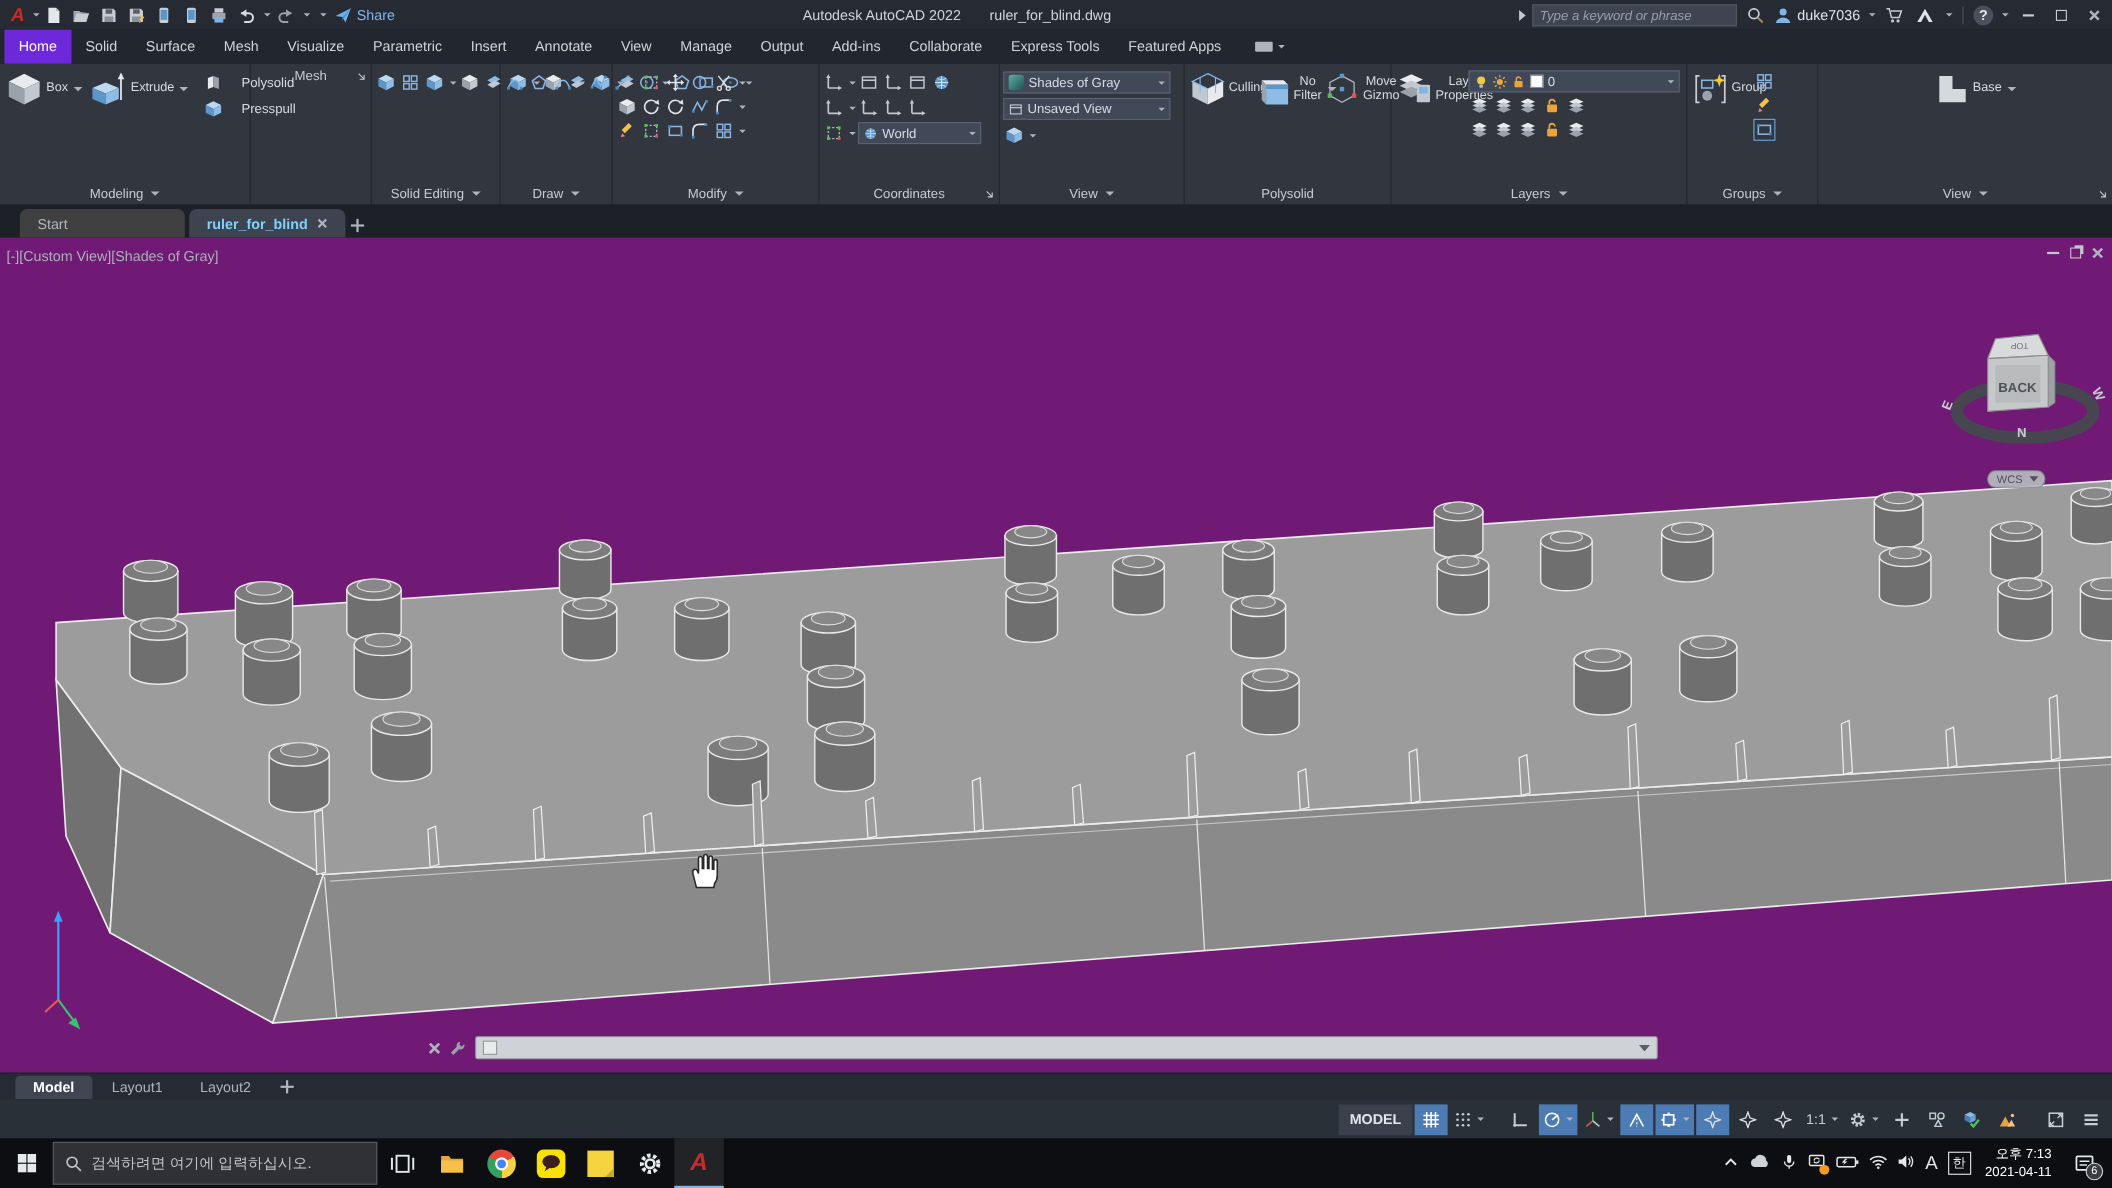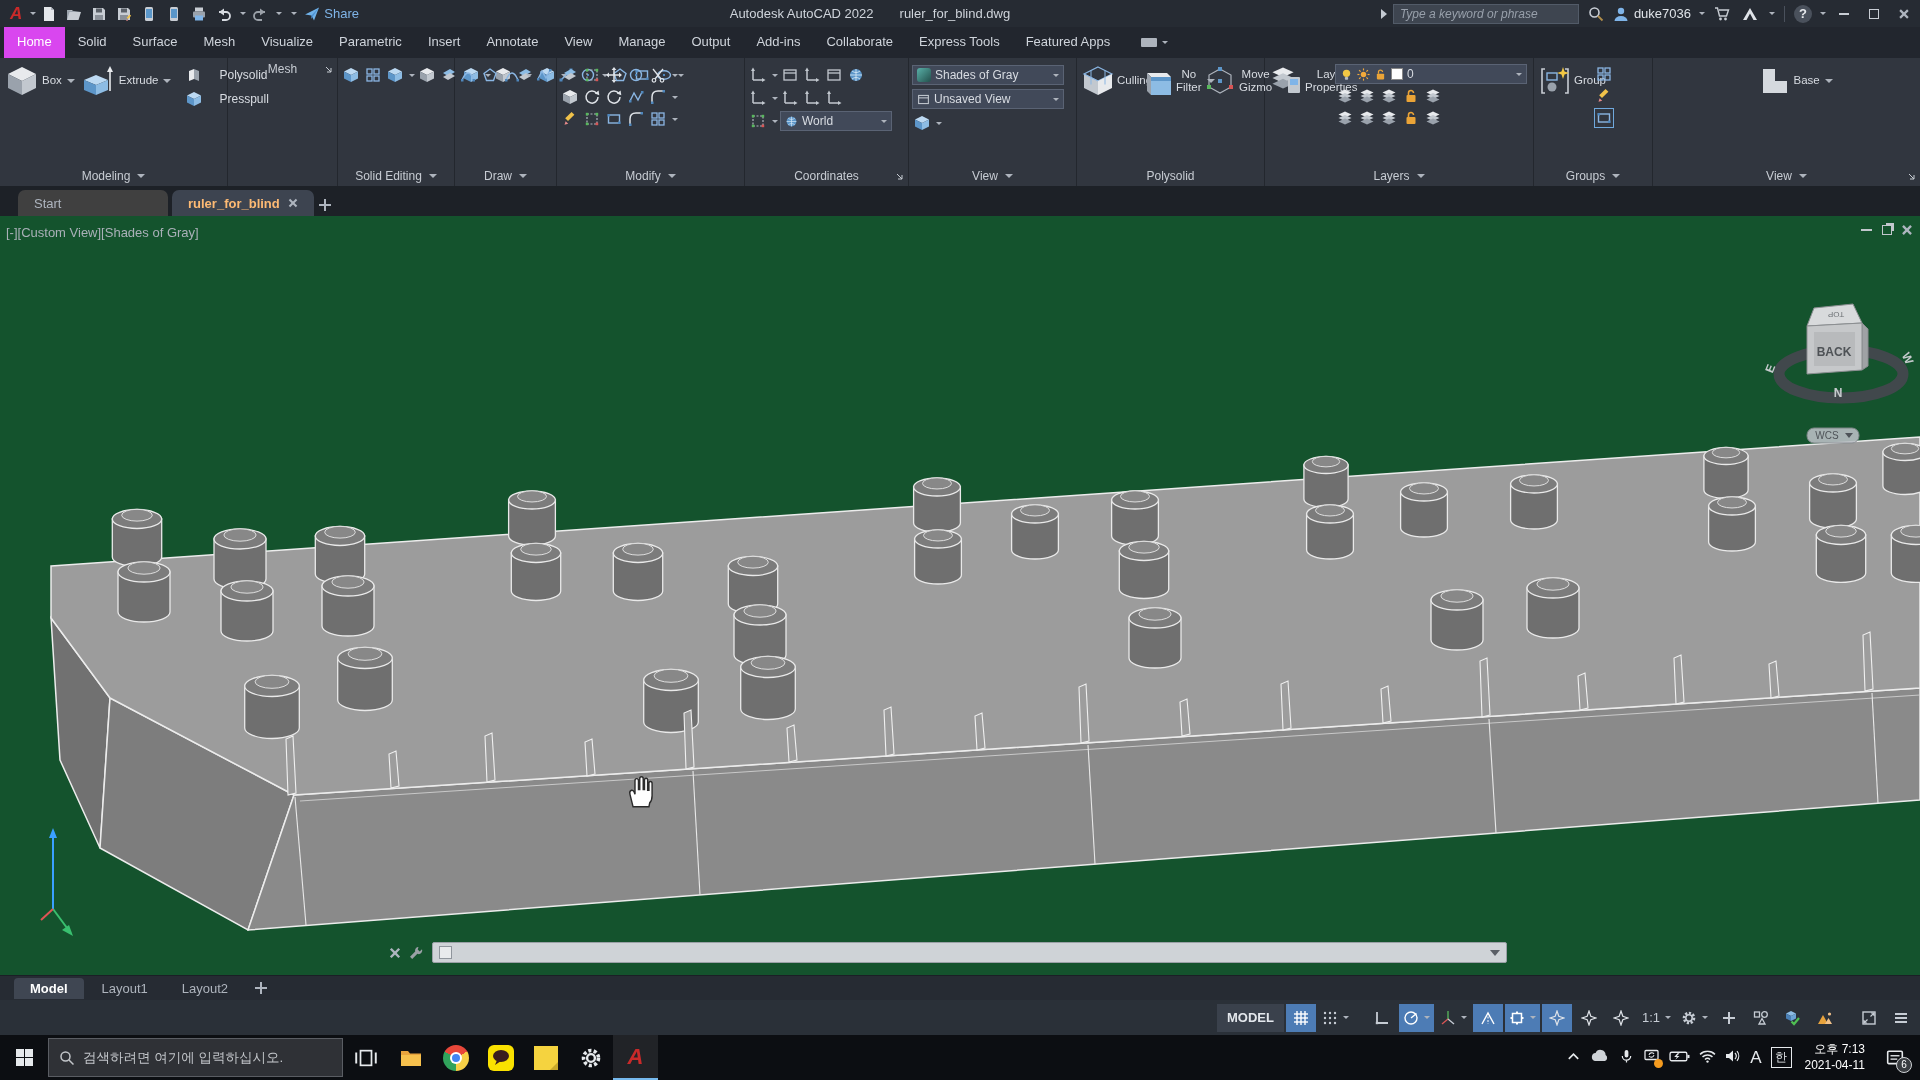--- a/index.html
+++ b/index.html
@@ -18,21 +18,21 @@
 .tb-right{display:flex;align-items:center;gap:6px}
 .tb-search{width:186px;height:20px;background:#3e4550;border:1px solid #525b68;color:#d6dae0;font-style:italic;font-size:12px;padding:0 6px}
 .tb-search::placeholder{color:#98a0ab}
 .play{width:0;height:0;border-top:5px solid transparent;border-bottom:5px solid transparent;border-left:6px solid #c3c9d1}
 .user{color:#dfe3e8;display:flex;align-items:center;gap:5px}
 .vsep{width:1px;height:16px;background:#4a515c;margin:0 3px}
 .winbtn{width:24px;height:22px;display:flex;align-items:center;justify-content:center;color:#c8cdd4}
 
 .ribbontabs{height:31px;background:#22262e;display:flex;align-items:stretch;flex:0 0 31px;padding-left:4px}
 .rtab{padding:7px 13px;color:#cfd4db;font-size:13px;cursor:default}
-.rtab.active{background:#d946ef;color:#fff}
+.rtab.active{background:#6d28d9;color:#fff}
 .rtab-extra{margin-left:10px;display:flex;align-items:center;gap:3px;padding:0 8px}
 .rtab-extra .bar{width:16px;height:9px;background:#aeb4bd;border-radius:1px}
 
 .ribbon{height:128px;background:#31363f;display:flex;flex:0 0 128px}
 .panel{border-right:1px solid #23272e;display:flex;flex-direction:column}
 .pbody{flex:1;display:flex;align-items:flex-start;padding:4px 3px 0 3px;gap:3px}
 .plabel{height:21px;display:flex;align-items:center;justify-content:center;gap:5px;color:#c7ccd3;font-size:12px;position:relative}
 .launch{position:absolute;right:4px;bottom:5px}
 .bigbtn{display:flex;flex-direction:row;align-items:center;justify-content:space-between;padding:2px 2px;color:#d8dce2;font-size:11.5px;line-height:1.15;text-align:center;gap:3px}
 .bigico{width:34px;height:34px;display:flex;align-items:center;justify-content:center}
@@ -42,30 +42,30 @@
 .i16{width:16px;height:16px}
 .i32{width:32px;height:32px}
 .grid3{display:grid;grid-auto-flow:row;gap:2px;padding-top:3px}
 .grow{display:flex;align-items:center;gap:2px}
 .combo{height:20px;background:#414959;border:1px solid #5a6374;display:flex;align-items:center;gap:4px;padding:0 4px;color:#d8dce2;font-size:12px}
 .combo .fill{flex:1}
 .swatch{width:12px;height:12px;background:#fff;border:1px solid #888}
 
 .filetabs{height:30px;background:#1d2127;display:flex;align-items:flex-end;flex:0 0 30px;padding-left:18px;gap:4px}
 .ftab{height:26px;padding:5px 16px;border-radius:7px 7px 0 0;background:#404040;color:#aeb5bf;display:flex;align-items:center;gap:8px}
-.ftab.active{background:#3d4450;color:#fdba74;font-weight:bold}
+.ftab.active{background:#3d4450;color:#7dd3fc;font-weight:bold}
 .xicon{width:10px;height:10px;position:relative}
 .xicon:before,.xicon:after{content:"";position:absolute;left:4px;top:0;width:2px;height:10px;background:#aeb5bf}
 .xicon:before{transform:rotate(45deg)}.xicon:after{transform:rotate(-45deg)}
 .plus{width:14px;height:14px;position:relative;margin-bottom:4px}
 .plus:before,.plus:after{content:"";position:absolute;background:#aeb5bf}
 .plus:before{left:6px;top:1px;width:2px;height:12px}
 .plus:after{left:1px;top:6px;width:12px;height:2px}
 
-.viewport{position:relative;height:759px;flex:0 0 759px;background:#14532d;overflow:hidden}
+.viewport{position:relative;height:759px;flex:0 0 759px;background:#701a75;overflow:hidden}
 .vp-label{position:absolute;left:6px;top:9px;color:#aab0b8;font-size:13px}
 .vp-controls{position:absolute;top:9px;right:8px;display:flex;gap:10px;align-items:center}
 .viewcube{position:absolute;right:0;top:80px;width:170px;height:160px}
 .ucsicon{position:absolute;left:28px;top:608px;width:52px;height:120px}
 .hand{position:absolute;left:622px;top:556px;width:40px;height:40px}
 .cmdline{position:absolute;left:390px;top:726px;display:flex;align-items:center;gap:8px}
 .cmdbar{width:1075px;height:21px;background:#cfd3d7;border:1px solid #9aa0a6;border-radius:2px;display:flex;align-items:center;justify-content:space-between;padding:0 6px}
 .cmdgrip{width:13px;height:13px;background:#e8eaec;border:1px solid #8f959c}
 .cmdcar{width:0;height:0;border-left:5px solid transparent;border-right:5px solid transparent;border-top:6px solid #5a5f66}
 

